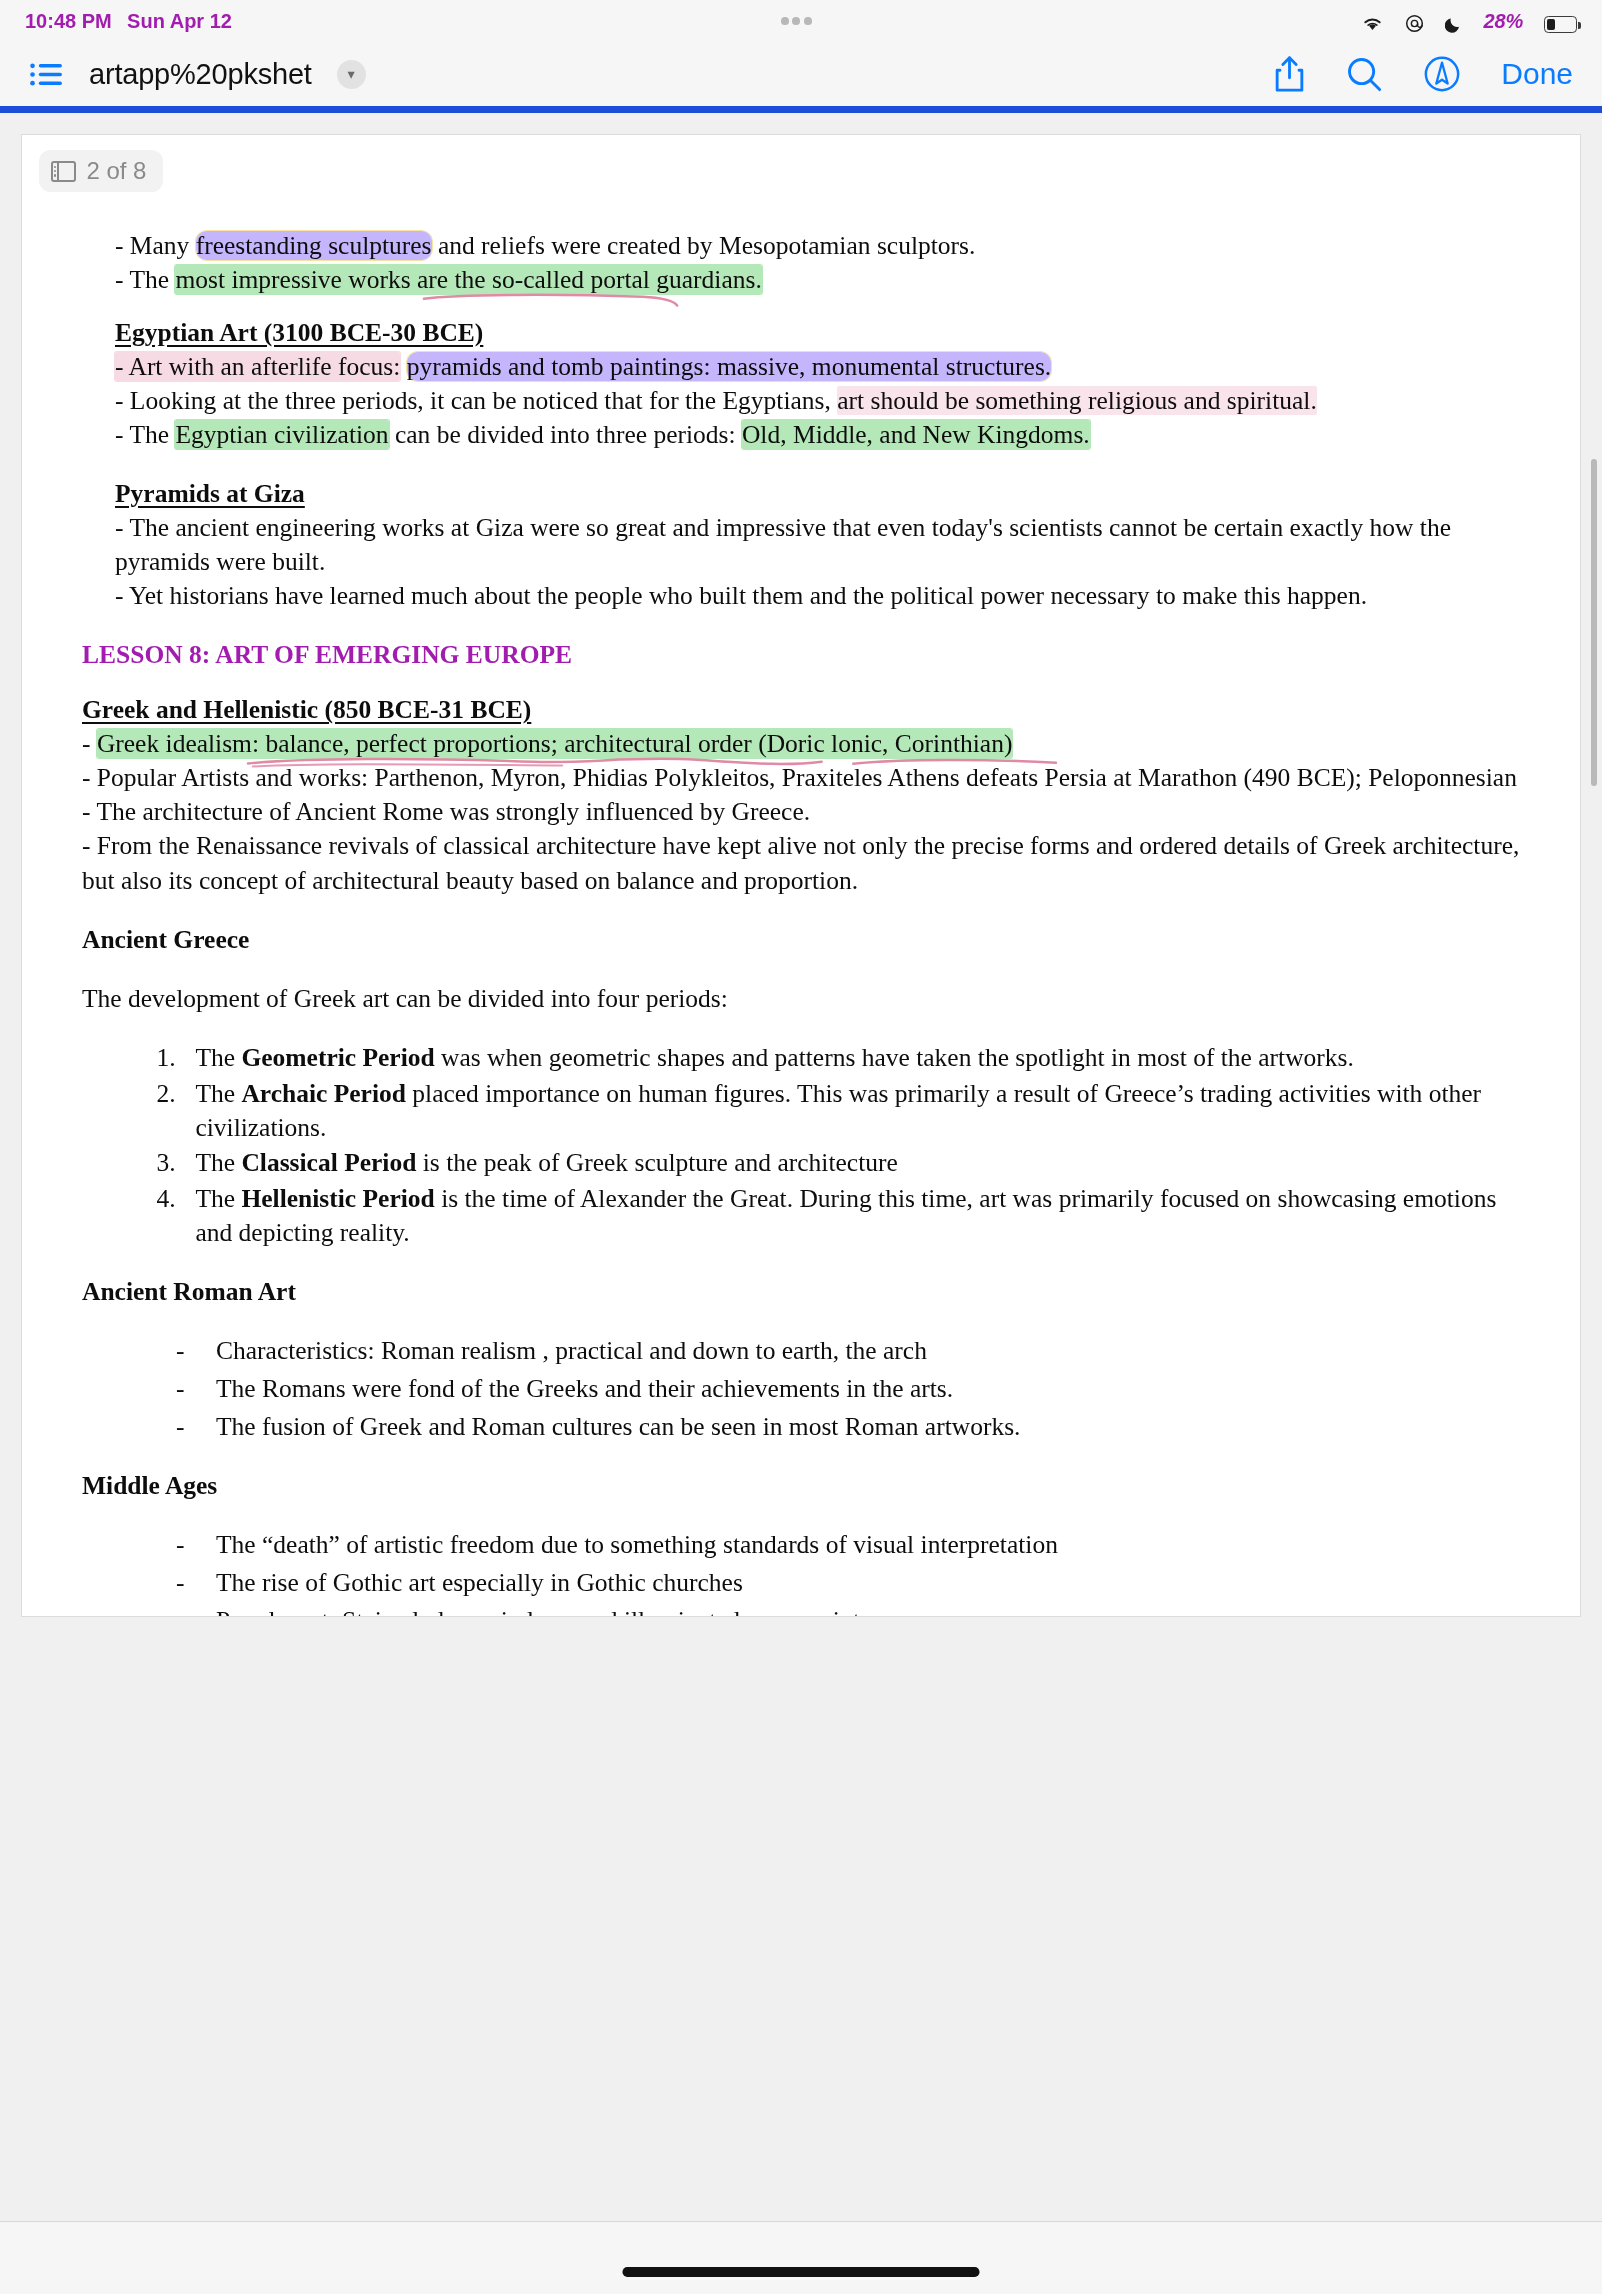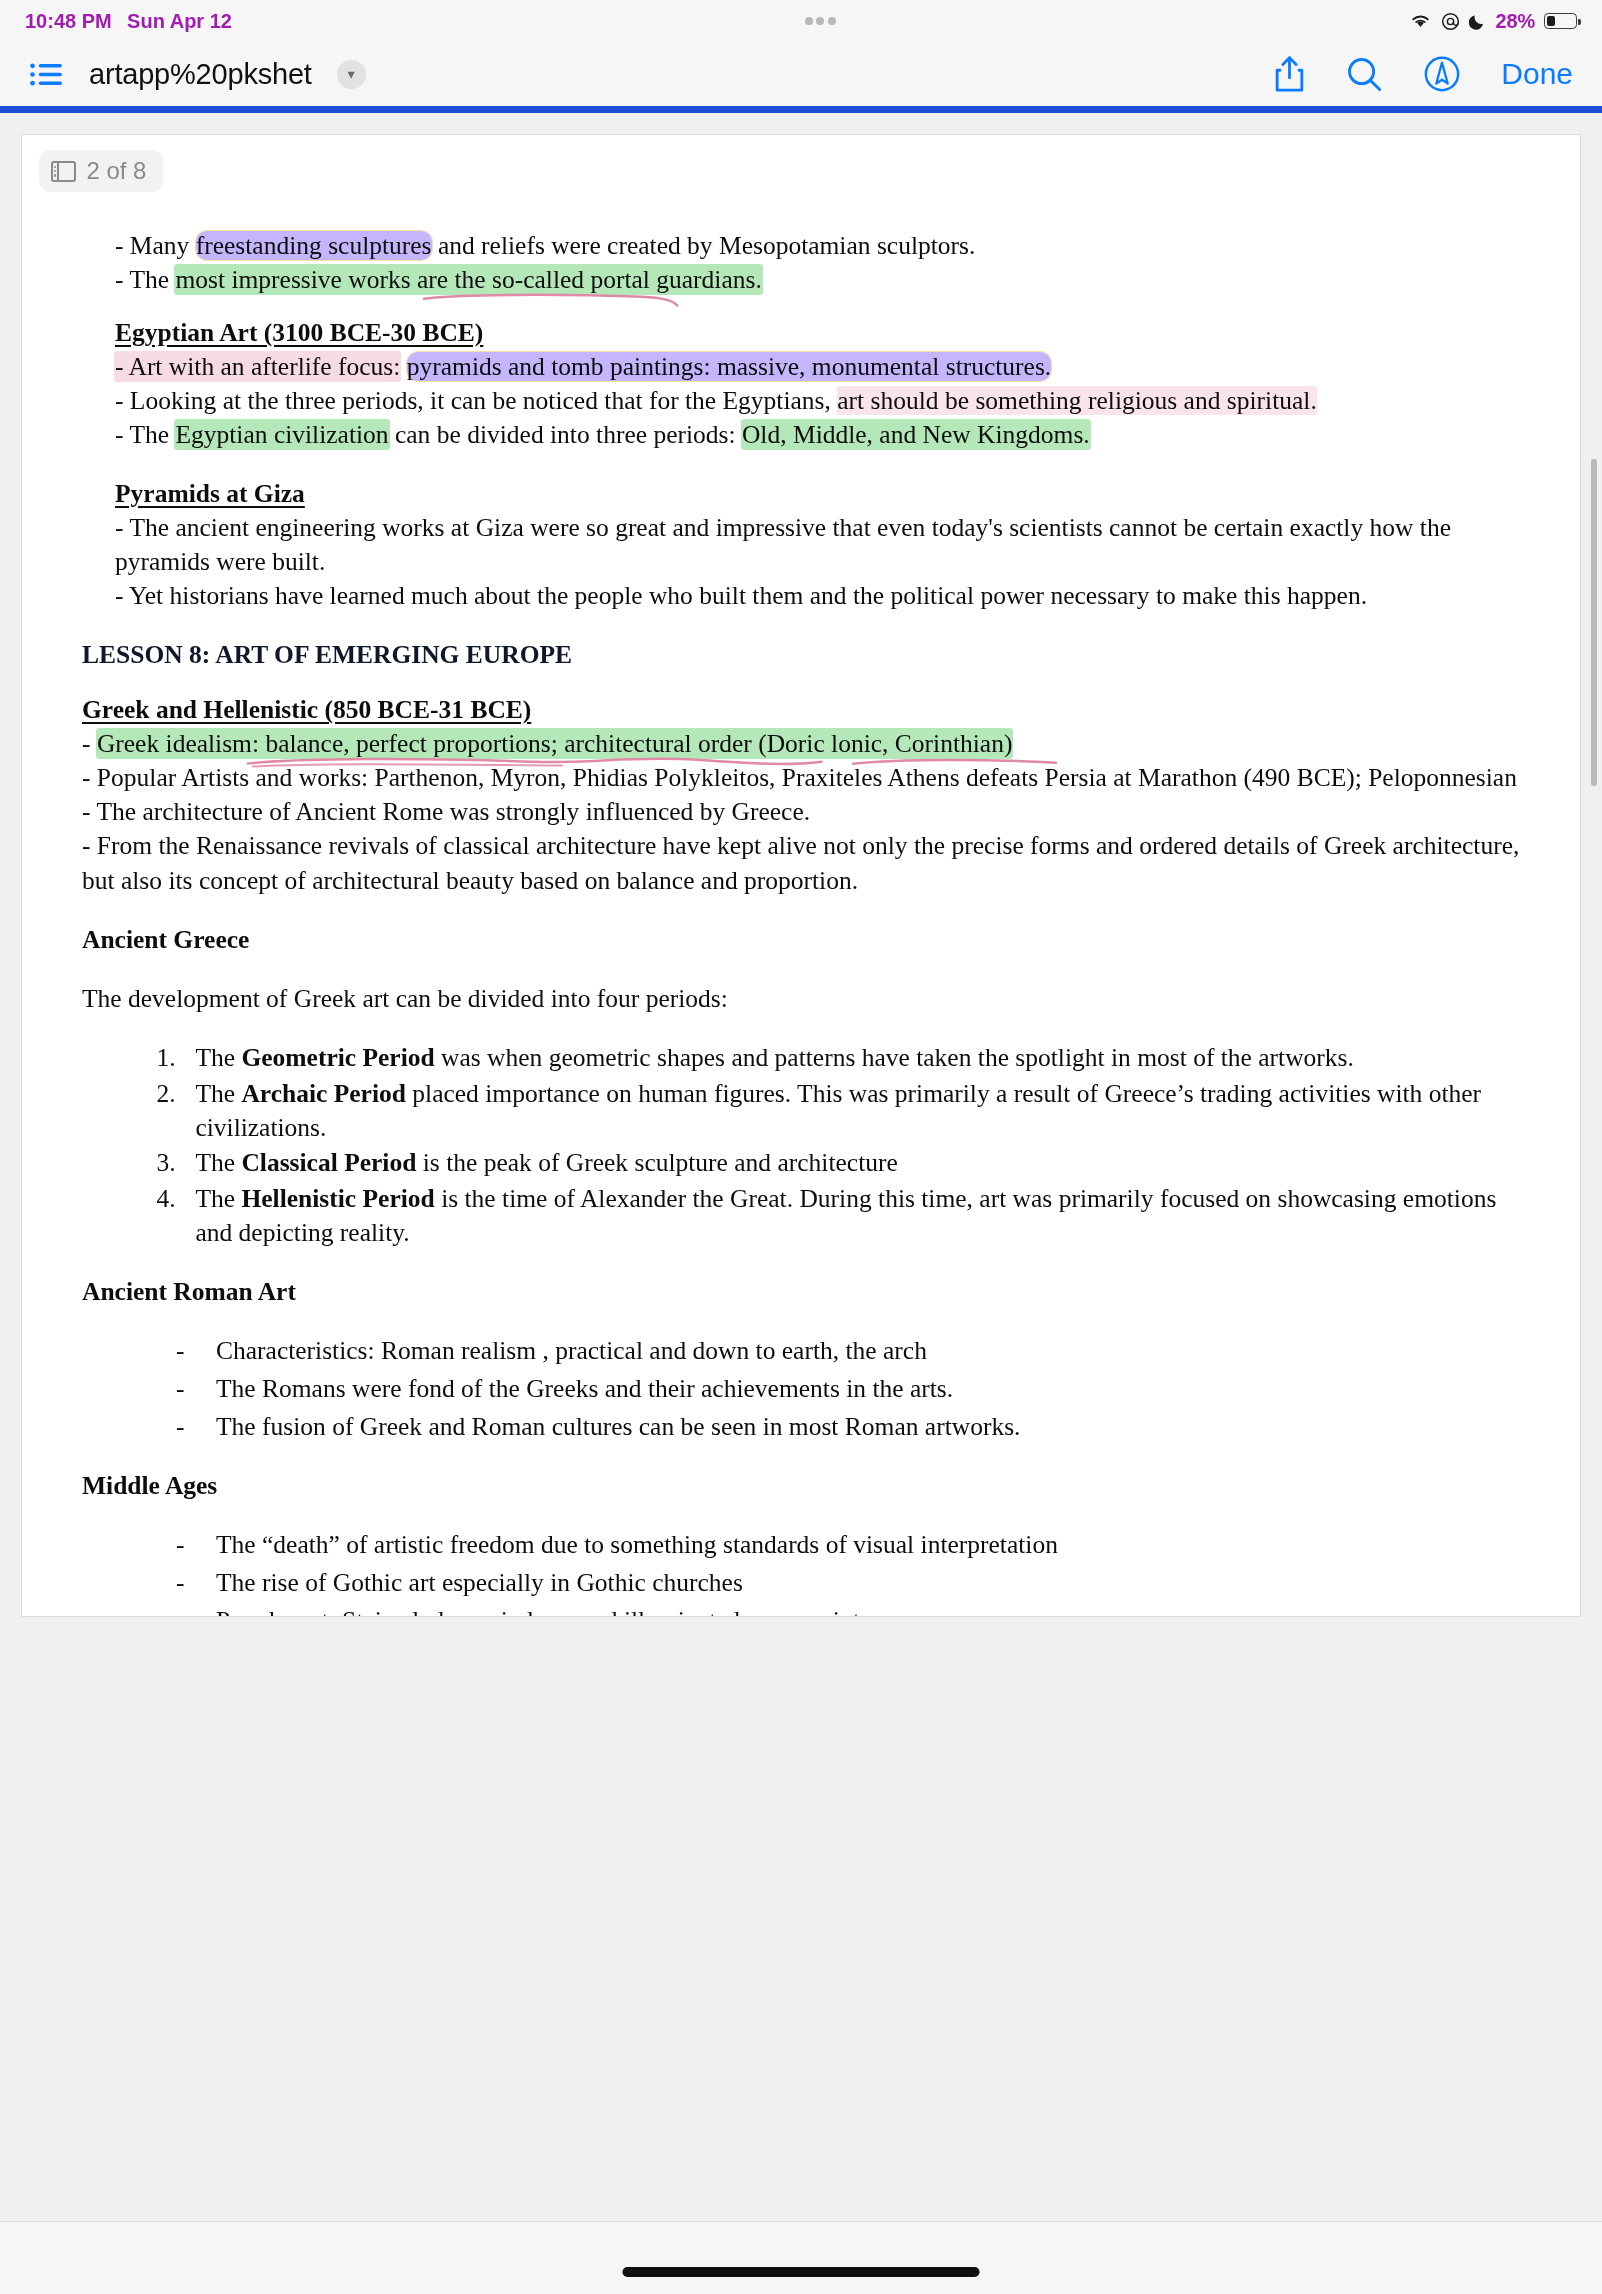--- a/index.html
+++ b/index.html
@@ -13,21 +13,21 @@
   
   .statusbar{
     height:42px; width:100%;
     display:flex; align-items:center;
     padding:0 25px;
     background:#f6f6f6;
     font-size:20px; font-weight:600; color:#a21caf;
   }
   .sb-left{display:flex; align-items:center; gap:15.4px;}
   .sb-center{flex:1; display:flex; justify-content:center; align-items:center;}
-  .sb-right{display:flex; align-items:center; gap:9px;}
+  .sb-right{display:flex; align-items:flex-end; gap:21px;font-style:italic;}
   .dots{display:flex; gap:3.8px;}
   .dots i{width:7.7px;height:7.7px;border-radius:50%;background:#b8b8b8;display:block;}
   .batt-pct{font-size:20px;font-weight:600;letter-spacing:-0.2px;}
   .batt{
     width:33px;height:16.3px;border:1.9px solid #3c3c3c;border-radius:4.3px;
     position:relative; display:flex; align-items:center; padding:1.9px;
   }
   .batt:after{content:"";position:absolute;right:-4.8px;top:4.8px;width:2.4px;height:6.7px;
     background:#3c3c3c;border-radius:0 1.9px 1.9px 0;}
   .batt .fill{height:100%;width:30%;background:#1c1c1c;border-radius:1.9px;}
@@ -86,21 +86,21 @@
     line-height:1.335;
     color:#0d0d0d;
   }
   .doc p{ margin:0; }
   .blk{ margin-bottom:25px; }
   .hd{
     font-weight:bold; text-decoration:underline;
     text-underline-offset:3.8px; margin-bottom:2.9px;
   }
   .hd2{ font-weight:bold; }
-  .lesson{ color:#0f172a; font-weight:bold; }
+  .lesson{ color:#a21caf; font-weight:bold; }
   .ind{ padding-left:33px; }
 
   
   .hl-y{ background:#c4b5fd; box-shadow:0 0 0 1px #f7e3a1; border-radius:11px; }
   .hl-g{ background:#b5e8b8; box-shadow:0 0 0 1px #b5e8b8; border-radius:1.9px; }
   .hl-p{ background:#f6dbe4; box-shadow:0 0 0 1px #f6dbe4; border-radius:1.9px; }
   .hl-plight{ background:#fae4ec; border-radius:1.9px; }
 
   
   .pen{ position:absolute; pointer-events:none; }

